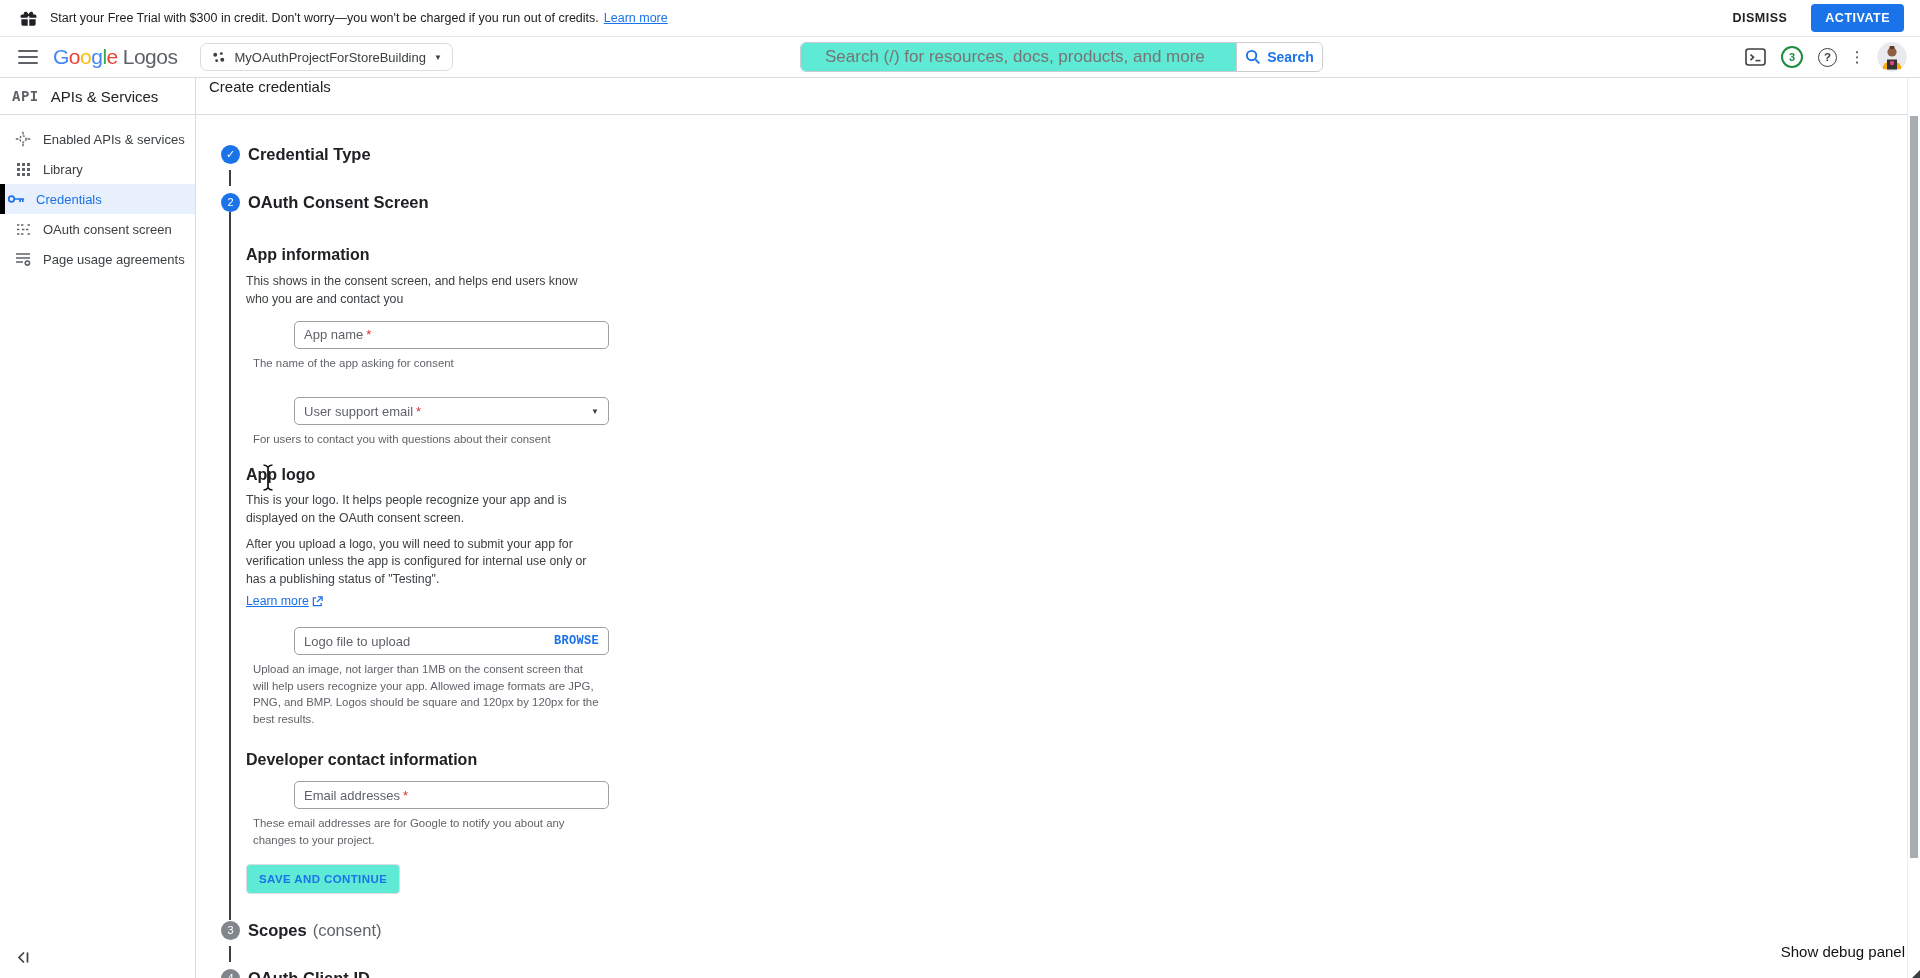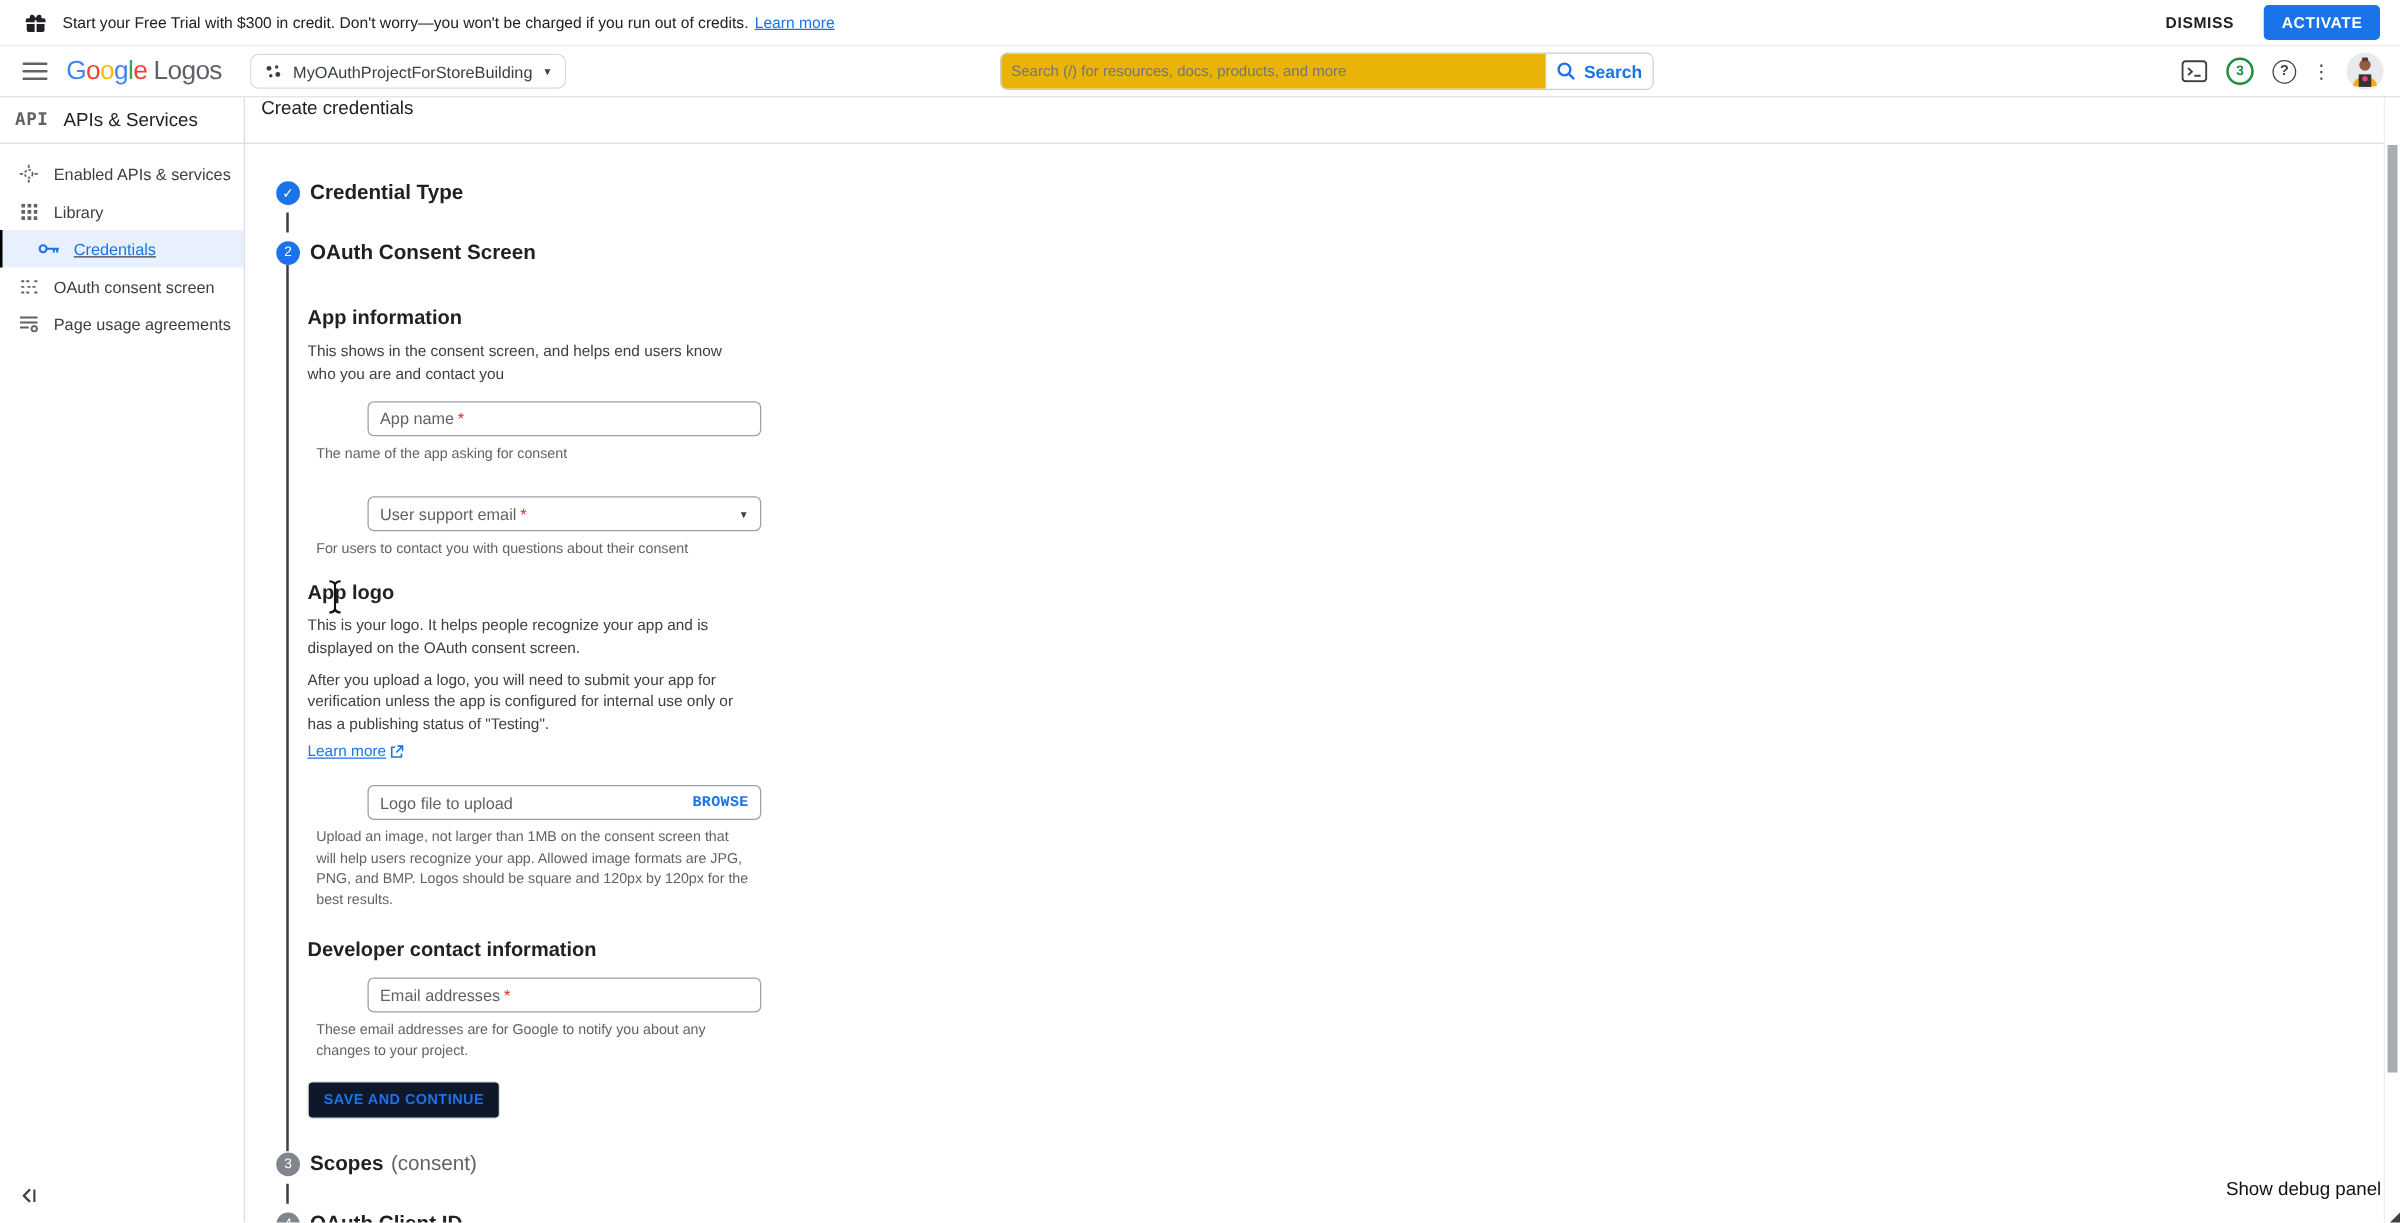--- a/index.html
+++ b/index.html
@@ -26,22 +26,22 @@
   .hamburger span { display:block; height:2px; background:#5f6368; border-radius:1px; }
   .gc-logo { margin-left:15px; font-size:21px; letter-spacing:-0.5px; display:flex; align-items:baseline; cursor:default; }
   .gc-logo .cloud { color:#5f6368; margin-left:5px; }
   .project-btn { margin-left:23px; height:28px; border:1px solid #dadce0; border-radius:7px; background:#fff;
     display:flex; align-items:center; padding:0 10px; gap:8px; cursor:pointer; }
   .project-btn .label { font-size:13px; color:#3c4043; }
   .caret { font-size:8px; color:#3c4043; }
 
   .search { position:absolute; left:800px; top:5px; width:523px; height:30px;
     border:1px solid #c9cdd2; border-radius:6px; display:flex; overflow:hidden; background:#f1f3f4; }
-  .search input { flex:1; border:none; outline:none; background:#eab308; padding:0 8px;
-    font-family:inherit; font-size:12px; color:#5f6368; }
+  .search input { flex:1; border:none; outline:none; background:#5eead4; padding:0 24px;
+    font-family:inherit; font-size:17px; color:#5f6368; }
   .search-btn { width:86px; background:#fff; border:none; border-left:1px solid #c9cdd2;
     display:flex; align-items:center; justify-content:center; gap:6px; cursor:pointer; }
   .search-btn .txt { color:#1a73e8; font-size:14px; font-weight:700; font-family:inherit; }
 
   .header-right { position:absolute; right:13px; top:0; height:100%; display:flex; align-items:center; gap:15px; }
   .icon-btn { display:flex; align-items:center; justify-content:center; cursor:pointer; }
   .badge { width:22px; height:22px; border-radius:50%; border:2px solid #1e8e3e; color:#1e8e3e;
     font-size:11px; font-weight:700; display:flex; align-items:center; justify-content:center; }
   .help-circle { width:19px; height:19px; border-radius:50%; border:1.8px solid #3c4043; color:#3c4043;
     font-size:11.5px; font-weight:700; display:flex; align-items:center; justify-content:center; }
@@ -51,21 +51,21 @@
   
   .sidebar { position:absolute; top:78px; left:0; bottom:0; width:196px; background:#fff;
     border-right:1px solid #dadce0; }
   .sidebar-head { height:37px; border-bottom:1px solid #dadce0; display:flex; align-items:center; padding-left:12px; }
   .api-glyph { font-family:"DejaVu Sans Mono", monospace; font-weight:700; font-size:14px; color:#5f6368; letter-spacing:.5px; }
   .sidebar-title { margin-left:12px; font-size:15px; color:#202124; }
   .nav { padding-top:9px; }
   .nav-item { height:30px; display:flex; align-items:center; padding-left:14px; cursor:pointer; color:#3c4043; }
   .nav-item .nav-icon { width:18px; display:flex; justify-content:center; color:#5f6368; }
   .nav-item .nav-label { margin-left:11px; font-size:13px;text-align:center; }
-  .nav-item.selected { background:#e8f0fe; border-left:2px solid #000000; padding-left:28px;text-decoration:underline; }
+  .nav-item.selected { background:#e8f0fe; border-left:5px solid #000000; padding-left:2px; }
   .nav-item.selected .nav-icon, .nav-item.selected .nav-label { color:#1a73e8; }
 
   
   .main { position:absolute; top:78px; left:196px; right:13px; bottom:0; background:#fff; overflow:hidden; }
   .main-head { height:37px; border-bottom:1px solid #dadce0; display:flex; align-items:flex-start; padding-left:13px; }
   .page-title { font-size:15px; color:#202124; }
 
   .wizard { padding-top:29px; }
   .step-row { display:flex; align-items:center; margin-left:25px; height:20px; }
   .step-circle { width:19px; height:19px; border-radius:50%; background:#1a73e8; color:#fff;
@@ -87,21 +87,21 @@
   .field .flabel { font-size:13px; color:#5f6368; }
   .req { color:#d93025; margin-left:3px; font-size:13px; }
   .field .spacer { flex:1; }
   .browse { font-size:12px; font-weight:700; letter-spacing:.3px; color:#1a73e8; background:none;
     border:none; font-family:Liberation Mono, monospace; cursor:pointer; }
   .helper { margin:6px 0 0 7px; width:348px; font-size:11.4px; line-height:1.45; color:#5f6368; }
   .mt26 { margin-top:26px; }
   .mt18 { margin-top:18px; }
   .mt24 { margin-top:24px; }
 
-  .save-btn { margin-top:16px; display:inline-block; background:#0f172a; border:1px solid #dadce0;
+  .save-btn { margin-top:16px; display:inline-block; background:#5eead4; border:1px solid #dadce0;
     border-radius:4px; padding:8px 12px; color:#1a73e8; font-size:11.5px; font-weight:700;
     letter-spacing:.4px; font-family:inherit; cursor:pointer; }
 
   
   .scrollbar { position:absolute; top:78px; right:0; bottom:0; width:13px; background:#fff;
     border-left:1px solid #ececec; }
   .scroll-thumb { position:absolute; top:38px; left:2px; right:2px; height:742px; background:#a8adb2; cursor:pointer; }
   .ibeam { position:absolute; left:261px; top:463px; }
   .debug-label { position:absolute; right:15px; bottom:18px; font-size:15px; color:#111; cursor:pointer; }
   .corner-grip { position:absolute; right:0; bottom:0; width:0; height:0;

